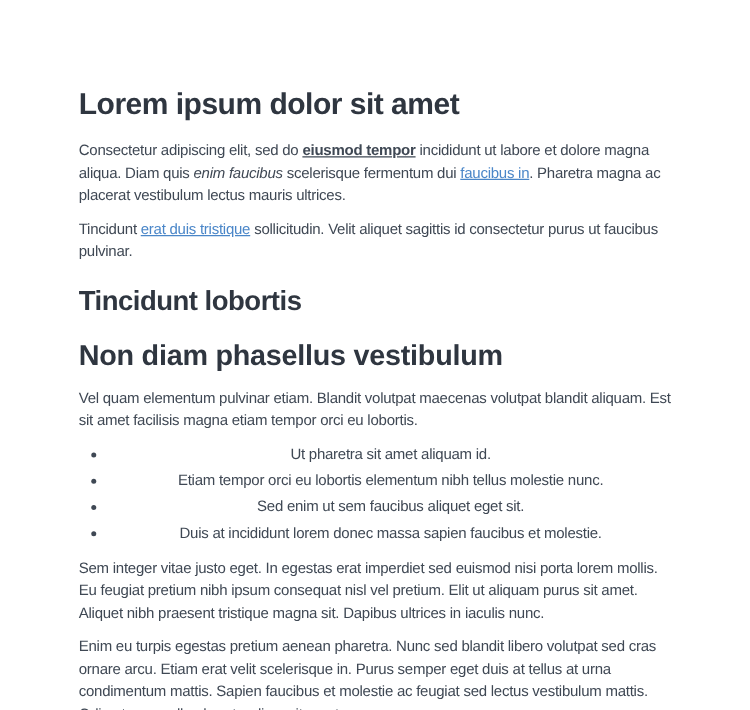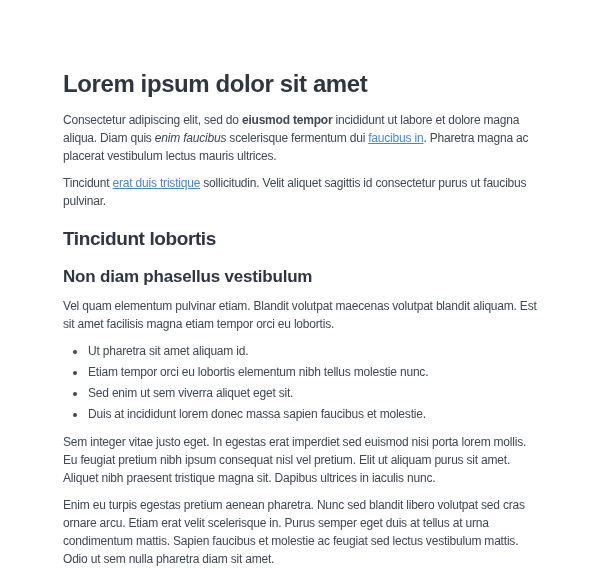--- a/index.html
+++ b/index.html
@@ -27,47 +27,48 @@
     color: var(--heading, #2f3640);
     font-weight: 700;
     letter-spacing: -0.4px;
   }
   h1 {
     font-size: 24px;
     line-height: 1.15;
     margin: 0 0 13px 0;
   }
   h2 {
-    font-size: 19px;
+    font-size: 22px;
     line-height: 1.2;
     margin: 18px 0 10px 0;
   }
   h3 {
-    font-size: 17px;
+    font-size: 23px;
     line-height: 1.3;
     margin: 16px 0 9px 0;
     letter-spacing: -0.2px;
   }
   p {
     margin: 0 0 9px 0;
   }
   a {
     color: var(--link, #4a86c8);
     text-decoration: underline;
     text-align: center;
   }
-  strong { font-weight: 700; }
+  strong { font-weight: 700; text-decoration: underline; }
   em { font-style: italic; }
   ul {
     margin: 0 0 10px 0;
     padding-left: 24px;
   }
   li {
     margin: 0 0 3px 0;
     padding-left: 1px;
+    text-align: center;
   }
 </style>
 </head>
 <body>
 
 <main class="page">
   <article class="content">
 
     <h1>Lorem ipsum dolor sit amet</h1>
 
@@ -78,21 +79,21 @@
     <h2>Tincidunt lobortis</h2>
 
 
     <h3>Non diam phasellus vestibulum</h3>
 
     <p>Vel quam elementum pulvinar etiam. Blandit volutpat maecenas volutpat blandit aliquam. Est sit amet facilisis magna etiam tempor orci eu lobortis.</p>
 
     <ul>
       <li>Ut pharetra sit amet aliquam id.</li>
       <li>Etiam tempor orci eu lobortis elementum nibh tellus molestie nunc.</li>
-      <li>Sed enim ut sem viverra aliquet eget sit.</li>
+      <li>Sed enim ut sem faucibus aliquet eget sit.</li>
       <li>Duis at incididunt lorem donec massa sapien faucibus et molestie.</li>
     </ul>
 
     <p>Sem integer vitae justo eget. In egestas erat imperdiet sed euismod nisi porta lorem mollis. Eu feugiat pretium nibh ipsum consequat nisl vel pretium. Elit ut aliquam purus sit amet. Aliquet nibh praesent tristique magna sit. Dapibus ultrices in iaculis nunc.</p>
 
     <p>Enim eu turpis egestas pretium aenean pharetra. Nunc sed blandit libero volutpat sed cras ornare arcu. Etiam erat velit scelerisque in. Purus semper eget duis at tellus at urna condimentum mattis. Sapien faucibus et molestie ac feugiat sed lectus vestibulum mattis. Odio ut sem nulla pharetra diam sit amet.</p>
 
   </article>
 </main>
 

